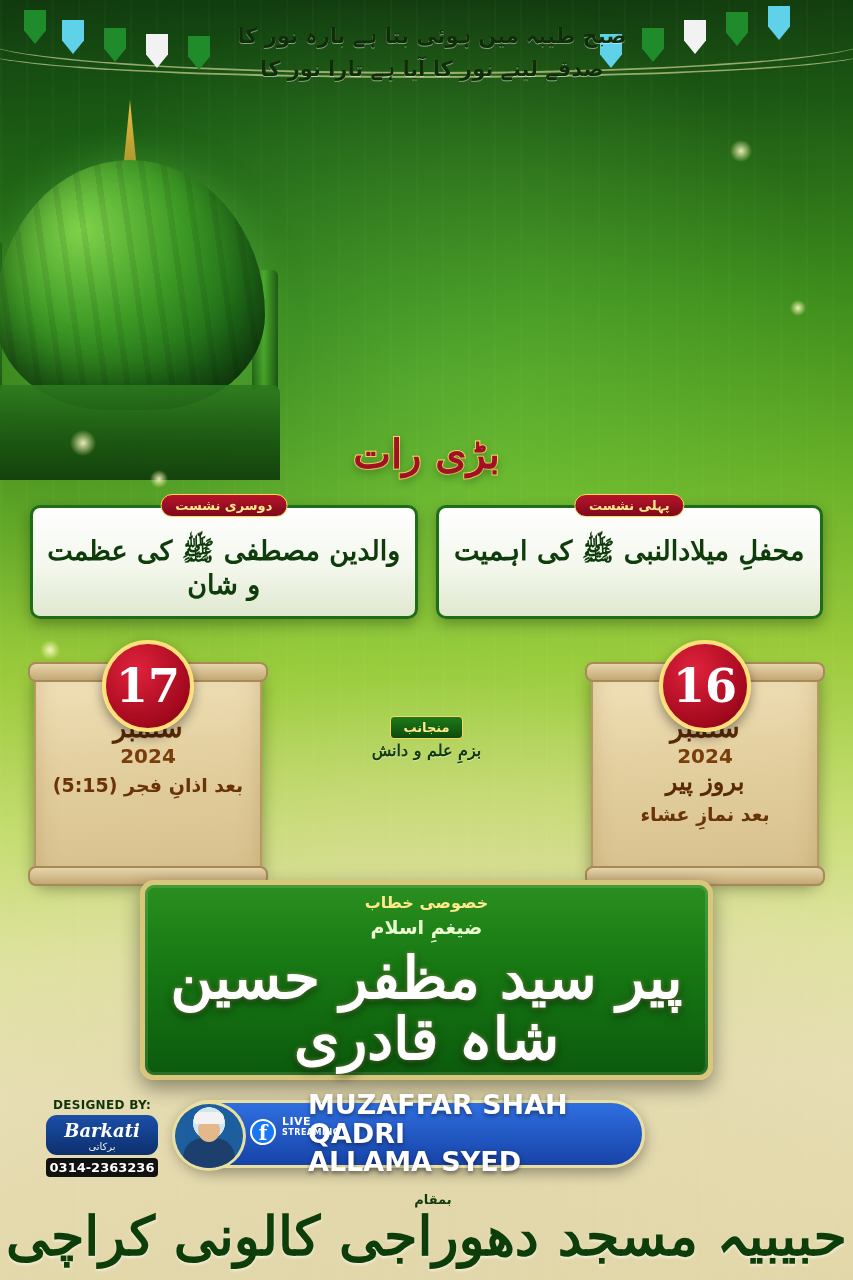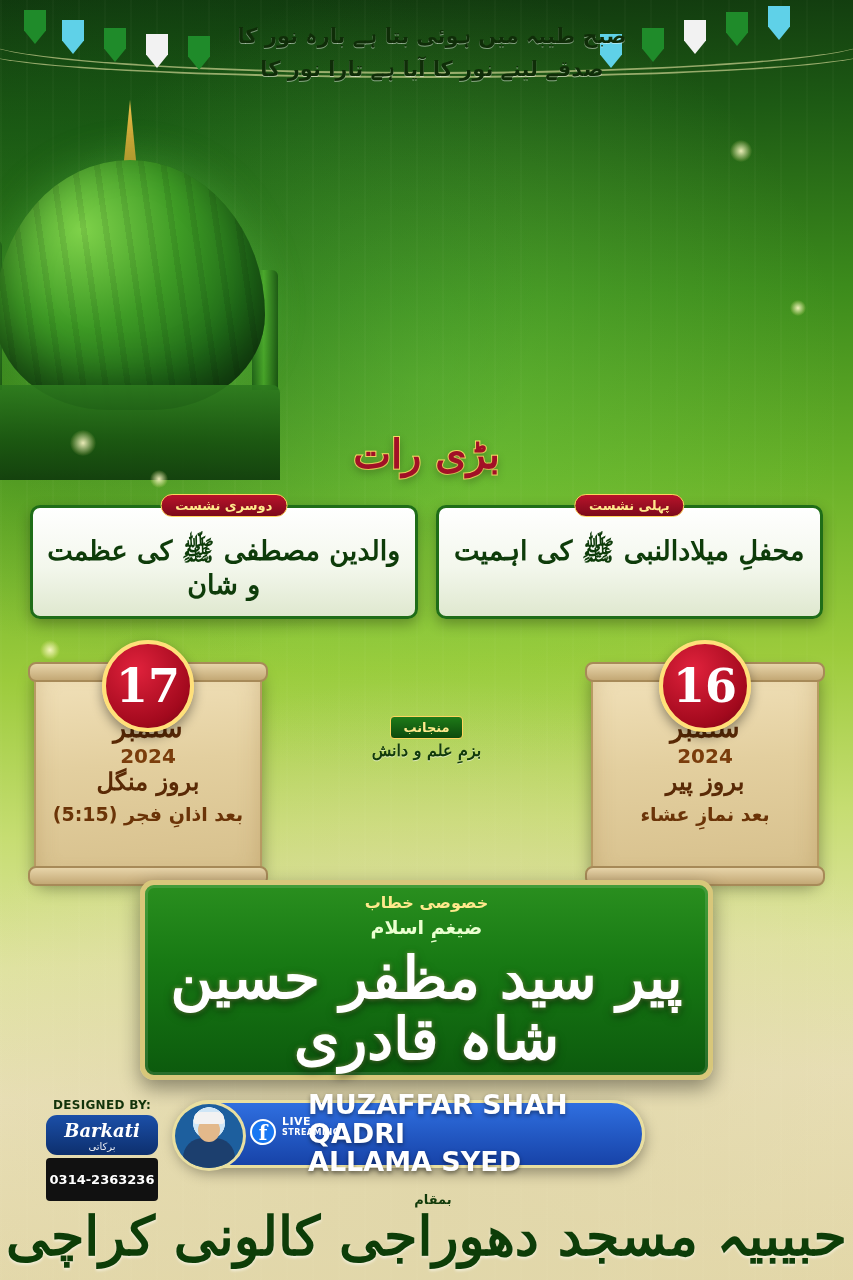--- a/index.html
+++ b/index.html
@@ -222,21 +222,21 @@
   }
   .designed .dlbl { font-size:12px; font-weight:bold; color:#12330a; letter-spacing:.3px; }
   .dcard {
     margin-top:3px; background:linear-gradient(180deg,#1b4fa8,#0d2f6d);
     border-radius:11px; padding:5px 4px 3px; color:#fff;
   }
   .dcard .bn { font-family:"DejaVu Serif", serif; font-size:18px; font-style:italic; font-weight:bold; }
   .dcard .bu { font-size:10px; opacity:.9; }
   .dphone {
     margin-top:3px; background:#111; color:#fff; font-size:13px; font-weight:bold;
-    border-radius:4px; padding:14px 0;
+    border-radius:4px; padding:2px 0;
   }
 
   
   .livebar {
     position:absolute; left:175px; top:1100px; width:470px; height:68px;
     background: linear-gradient(180deg,#2f6fe0,#1743a8);
     border:3px solid #e9dfa0; border-radius:34px;
     display:flex; align-items:center; padding-left:78px;
     box-shadow:0 5px 14px rgba(0,0,0,.35);
   }
@@ -341,21 +341,20 @@
 
     <div class="center-chip">
       <div class="chip-top">منجانب</div>
       <div class="chip-txt">بزمِ علم و دانش</div>
     </div>
 
     <div class="scroll scroll-left">
       <div class="badge">17</div>
       <div class="scr-line1">ستمبر</div>
       <div class="scr-year">2024</div>
-      <div class="scr-line1" style="font-size:24px;">بروز منگل</div>
       <div class="scr-line2">بعد اذانِ فجر (5:15)</div>
     </div>
   </div>
 
   <div class="speaker">
     <div class="sp-tag">خصوصی خطاب</div>
     <div class="sp-sub">ضیغمِ اسلام</div>
     <div class="sp-name">پیر سید مظفر حسین شاہ قادری</div>
   </div>
 

